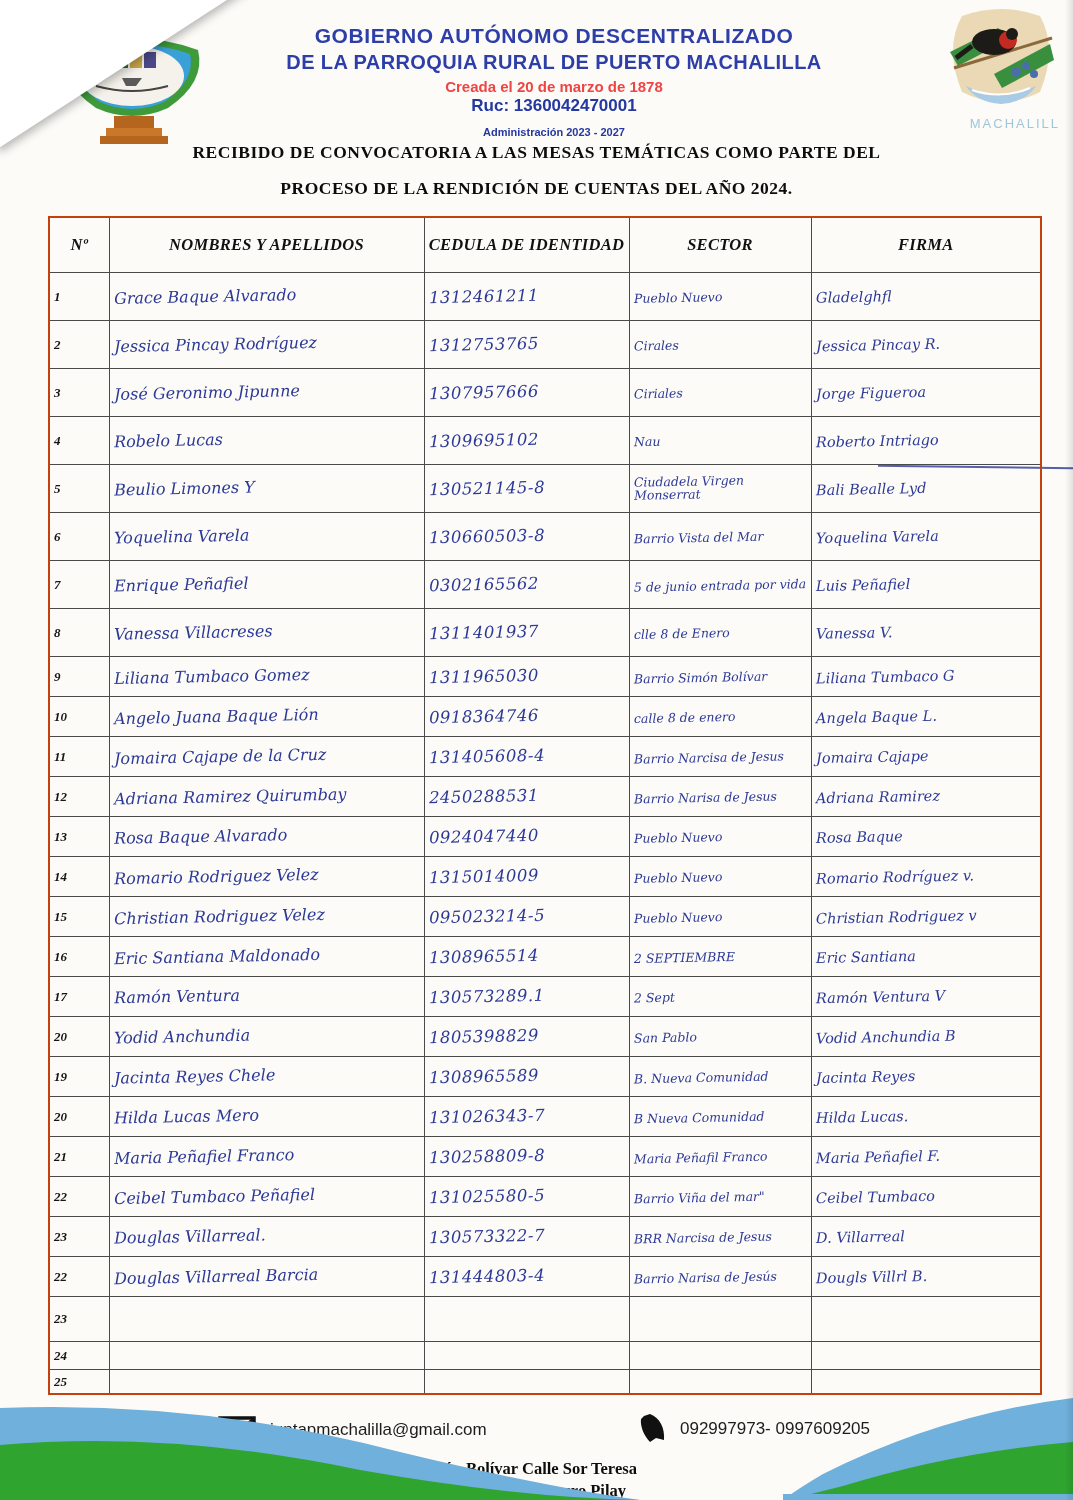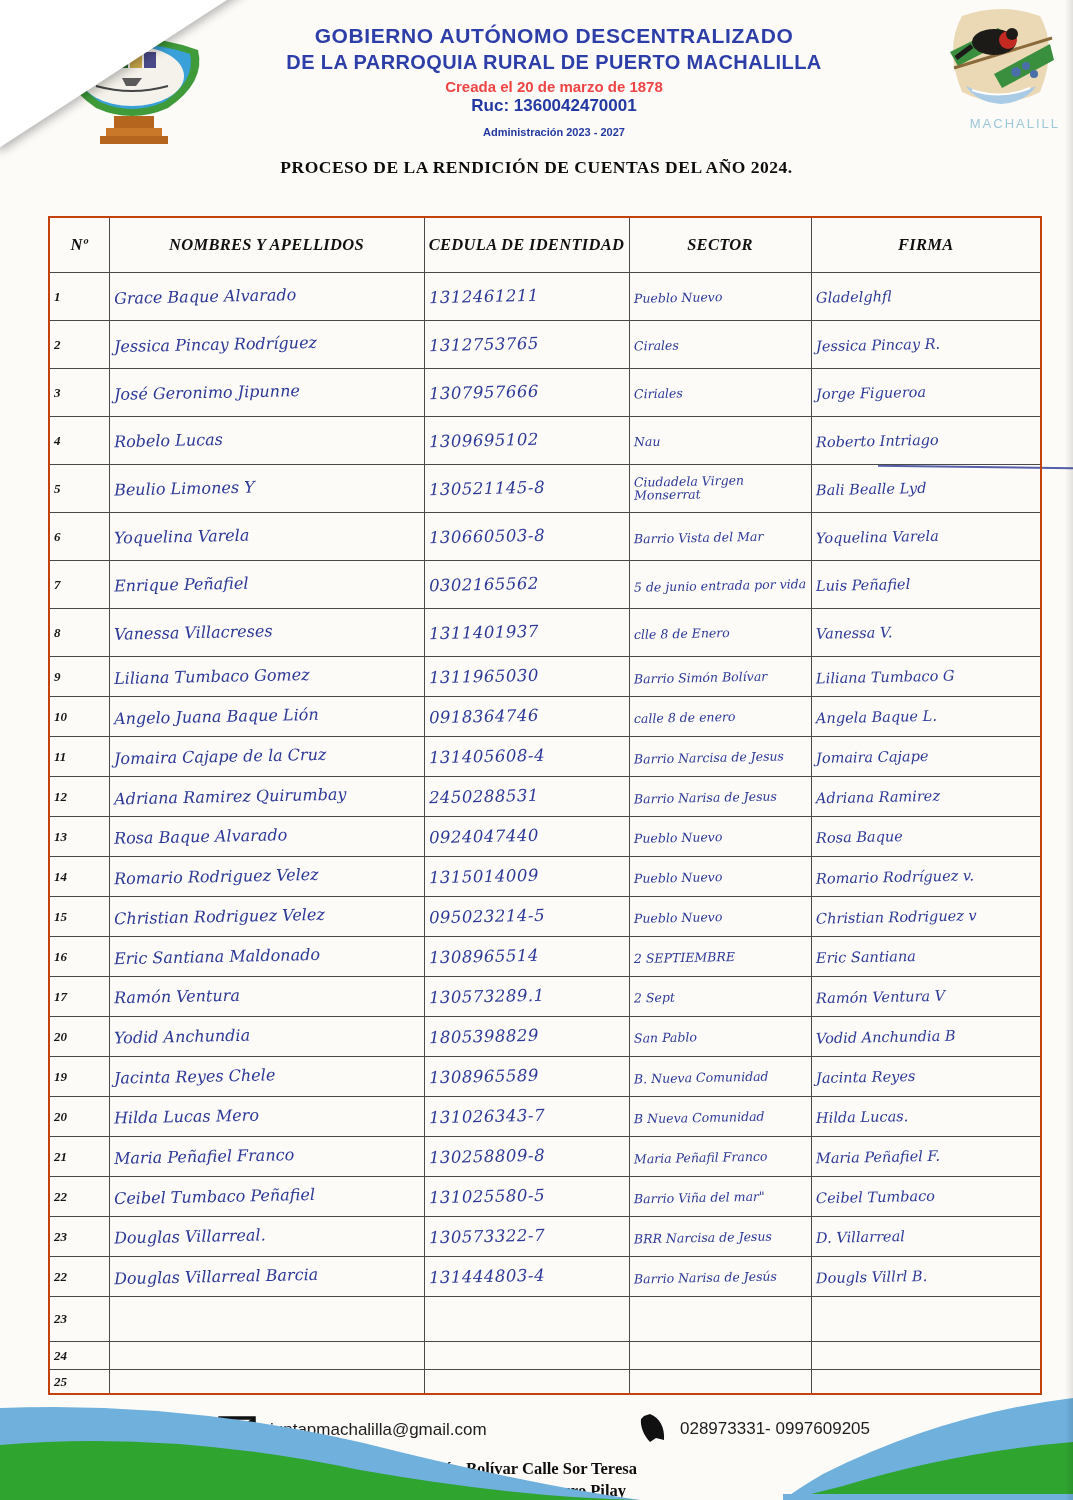--- a/index.html
+++ b/index.html
@@ -118,20 +118,21 @@
     <path d="M24 78 Q59 96 94 78 Q84 94 59 96 Q34 94 24 78 Z" fill="#a9cbe6"></path>
     <path d="M30 82 Q59 92 88 80" stroke="#ffffff" stroke-width="2" fill="none"></path>
     <circle cx="74" cy="64" r="5" fill="#4a6fa8"></circle>
     <circle cx="84" cy="58" r="4" fill="#4a6fa8"></circle>
     <circle cx="92" cy="66" r="4" fill="#4a6fa8"></circle>
   </svg>
   <div class="bird-caption">MACHALILL</div>
 </div>
 
 <div class="doc-title">
+  <div class="t1">RECIBIDO DE CONVOCATORIA A LAS MESAS TEMÁTICAS COMO PARTE DEL</div>
   <div class="t2">PROCESO DE LA RENDICIÓN DE CUENTAS DEL AÑO 2024.</div>
 </div>
 
 <div class="stray-line"></div>
 
 <table class="main">
   <colgroup>
     <col style="width:60px">
       <col style="width:315px">
       <col style="width:205px">
@@ -345,21 +346,21 @@
     <rect x="2" y="2" width="34" height="24" fill="none" stroke="#111" stroke-width="3.5"></rect>
     <path d="M3 4 L19 16 L35 4" fill="none" stroke="#111" stroke-width="3.5"></path>
   </svg>
   <span class="txt">juntapmachalilla@gmail.com</span>
 </div>
 
 <div class="f-phone">
   <svg width="26" height="30" viewBox="0 0 26 30">
     <path d="M4 2 C14 6 18 14 16 24 L10 28 C4 22 0 12 1 5 Z M4 2 L10 0 C20 4 25 14 24 26 L16 24" fill="#111"></path>
   </svg>
-  <span class="txt">028973331- 0997609205</span>
+  <span class="txt">092997973- 0997609205</span>
 </div>
 
 <div class="f-addr">
   <svg width="22" height="32" viewBox="0 0 24 34">
     <path d="M12 0C5.4 0 0 5.4 0 12c0 9 12 22 12 22s12-13 12-22C24 5.4 18.6 0 12 0z" fill="#111"></path>
     <circle cx="12" cy="11.5" r="4.5" fill="#fff"></circle>
   </svg>
   <div class="lines">
     <div>Barrio Simón Bolívar Calle Sor Teresa</div>
     <div>entre calles Principal e Isauro Pilay</div>

